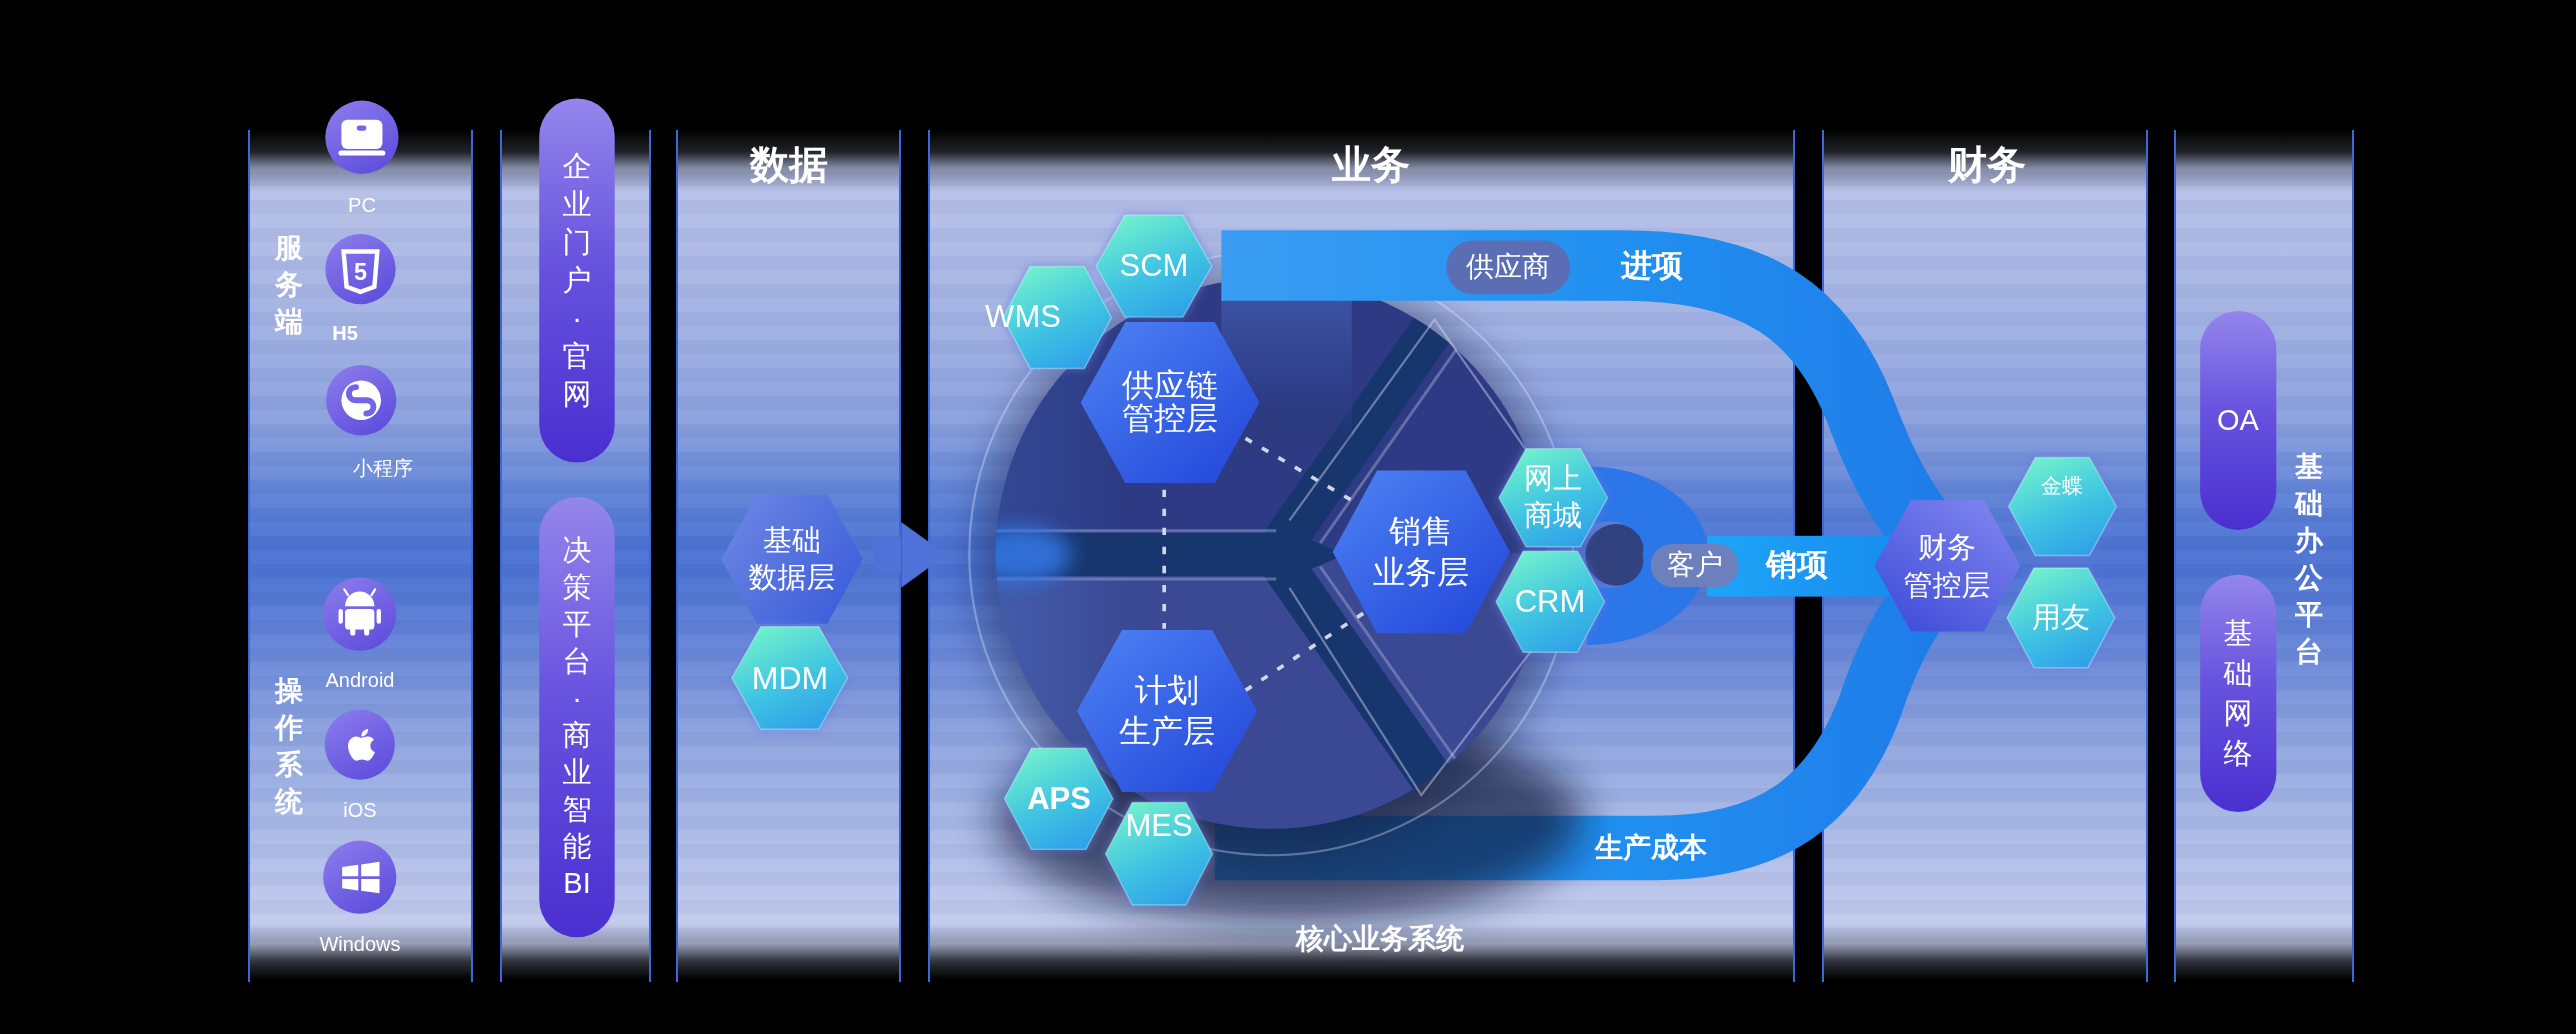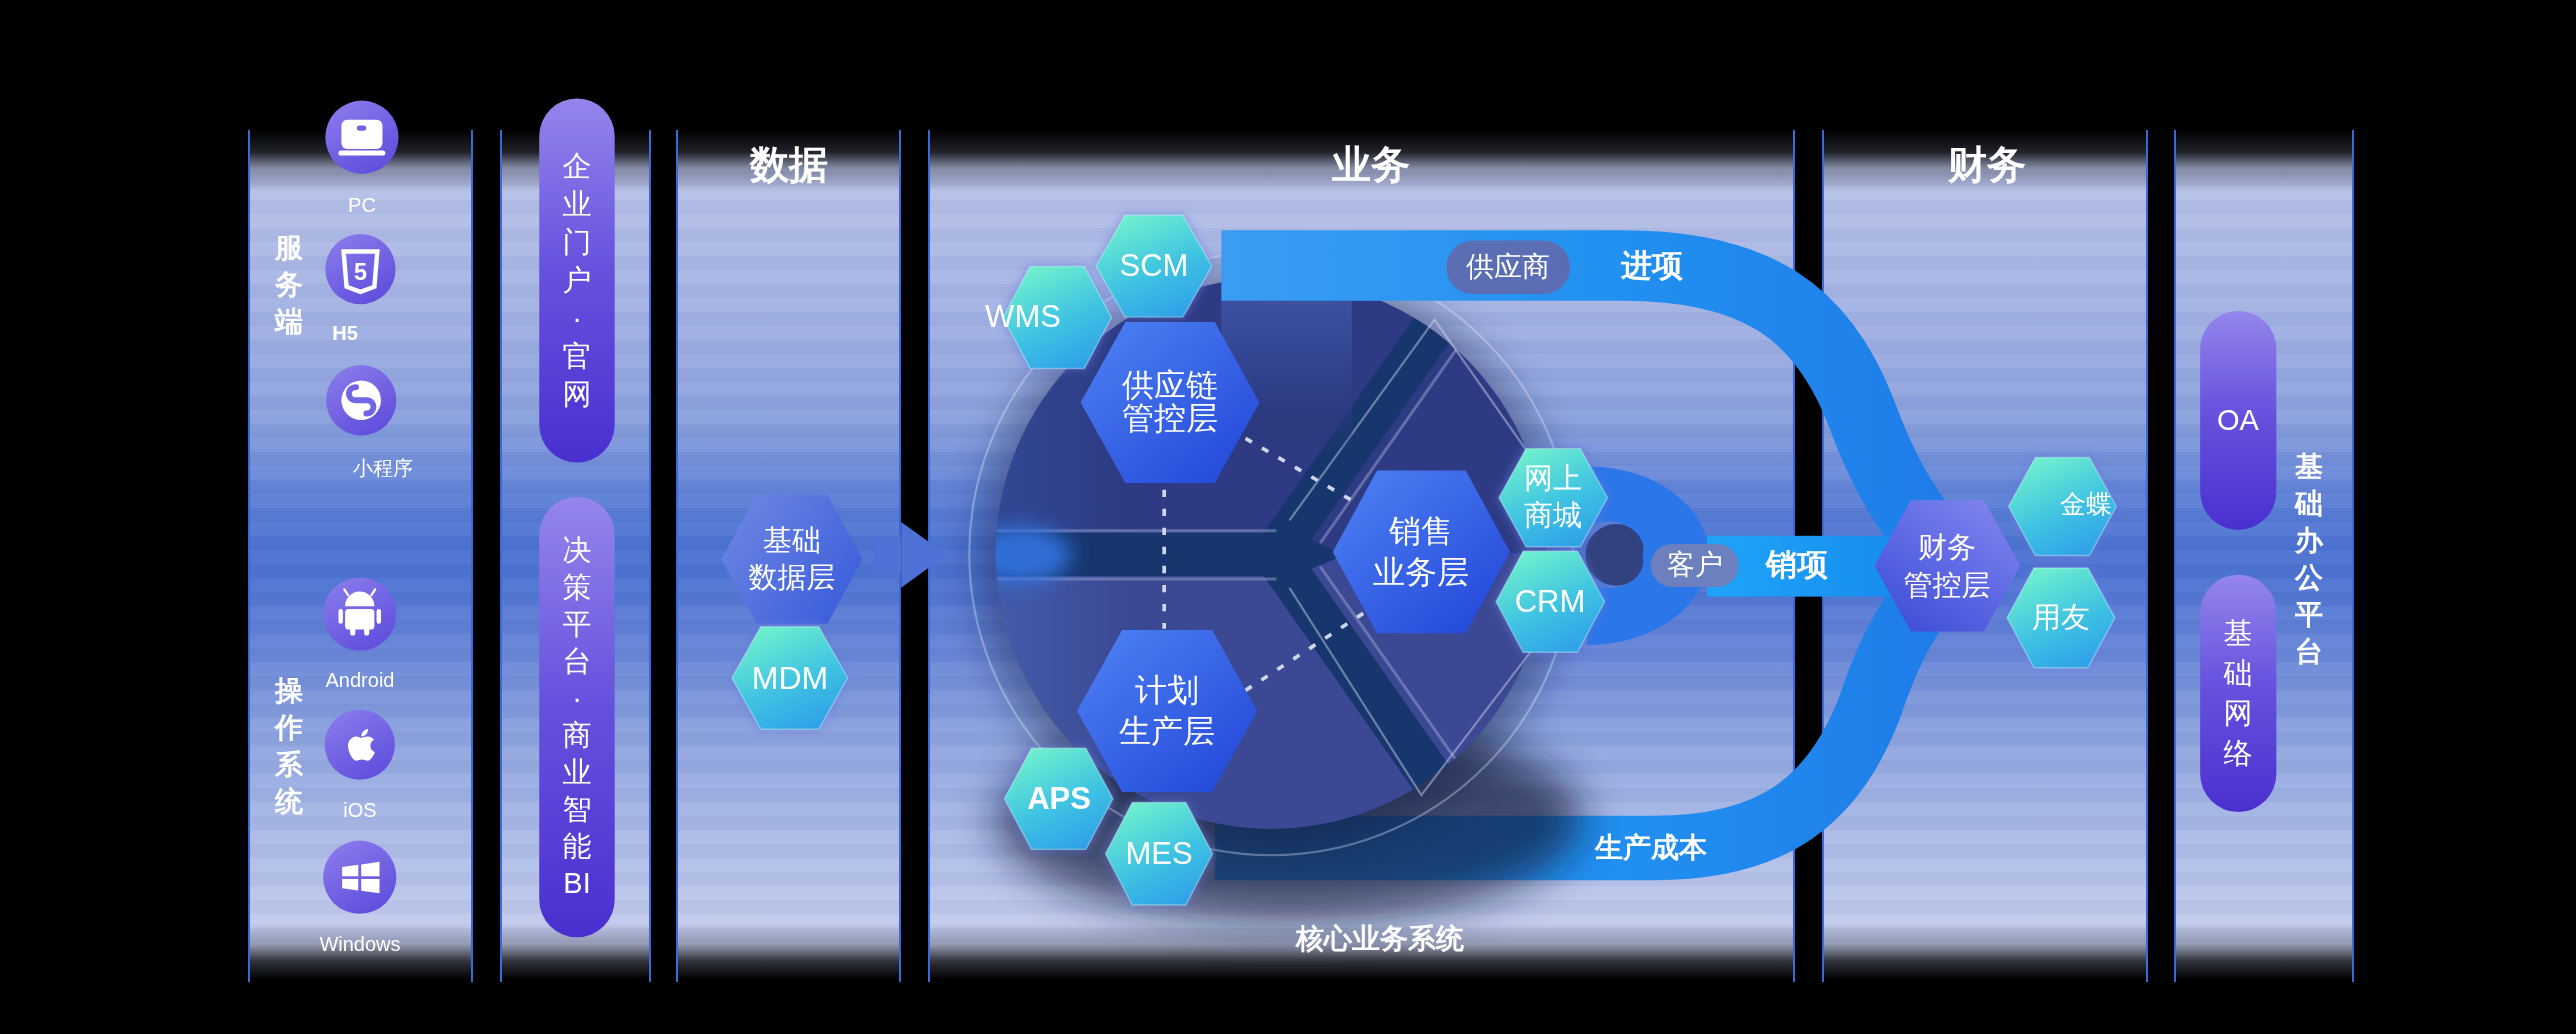--- a/index.html
+++ b/index.html
@@ -249,35 +249,35 @@
 
   <div class="txt ctr vert" style="left:577px;top:280px;font-size:29px;line-height:38px;">企<br>业<br>门<br>户<br>·<br>官<br>网</div>
   <div class="txt ctr vert" style="left:577px;top:717px;font-size:29px;line-height:37px;">决<br>策<br>平<br>台<br>·<br>商<br>业<br>智<br>能<br>BI</div>
 
   <div class="txt ctr" style="left:792px;top:559px;font-size:29px;line-height:37px;">基础<br>数据层</div>
   <div class="txt ctr" style="left:790px;top:678px;font-size:32px;">MDM</div>
 
   <div class="txt ctr" style="left:1154px;top:266px;font-size:31px;">SCM</div>
   <div class="txt ctr" style="left:1023px;top:317px;font-size:31px;">WMS</div>
   <div class="txt ctr" style="left:1059px;top:799px;font-size:31px;font-weight:bold;">APS</div>
-  <div class="txt ctr" style="left:1159px;top:854px;font-size:31px;">MES</div>
+  <div class="txt ctr" style="left:1159px;top:826px;font-size:31px;">MES</div>
   <div class="txt ctr" style="left:1170px;top:402px;font-size:32px;line-height:33px;">供应链<br>管控层</div>
   <div class="txt ctr" style="left:1167px;top:711px;font-size:32px;line-height:41px;">计划<br>生产层</div>
   <div class="txt ctr" style="left:1421px;top:552px;font-size:32px;line-height:41px;">销售<br>业务层</div>
   <div class="txt ctr" style="left:1553px;top:497px;font-size:29px;line-height:37px;">网上<br>商城</div>
   <div class="txt ctr" style="left:1550px;top:602px;font-size:31px;">CRM</div>
 
   <div class="txt ctr" style="left:1508px;top:267px;font-size:28px;">供应商</div>
   <div class="txt ctr" style="left:1652px;top:266px;font-size:31px;font-weight:700;">进项</div>
   <div class="txt ctr" style="left:1695px;top:565px;font-size:28px;">客户</div>
   <div class="txt ctr" style="left:1797px;top:565px;font-size:31px;font-weight:700;">销项</div>
   <div class="txt ctr" style="left:1651px;top:848px;font-size:28px;font-weight:700;">生产成本</div>
   <div class="txt ctr" style="left:1380px;top:939px;font-size:28px;font-weight:700;">核心业务系统</div>
 
   <div class="txt ctr" style="left:1947px;top:566px;font-size:29px;line-height:38px;">财务<br>管控层</div>
-  <div class="txt ctr" style="left:2062px;top:504px;font-size:26px;margin-left:24px;">金蝶</div>
+  <div class="txt ctr" style="left:2062px;top:486px;font-size:21px;">金蝶</div>
   <div class="txt ctr" style="left:2061px;top:618px;font-size:29px;">用友</div>
 
   <div class="txt ctr" style="left:2238px;top:420px;font-size:29px;">OA</div>
   <div class="txt ctr vert" style="left:2238px;top:693px;font-size:29px;line-height:40px;">基<br>础<br>网<br>络</div>
   <div class="txt ctr vert" style="left:2309px;top:559px;font-size:28px;font-weight:700;line-height:37px;">基<br>础<br>办<br>公<br>平<br>台</div>
 </div>
 
 
 </body></html>

